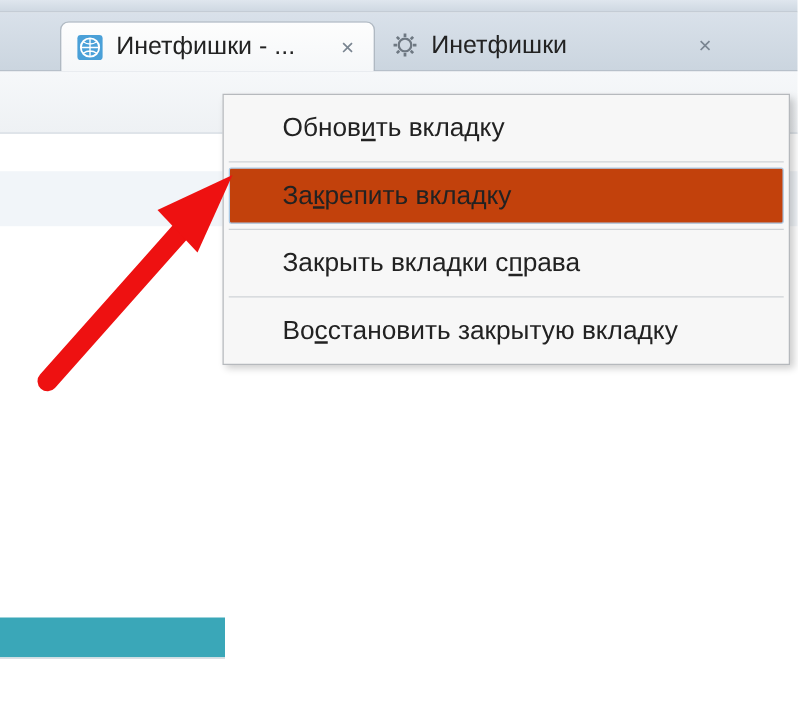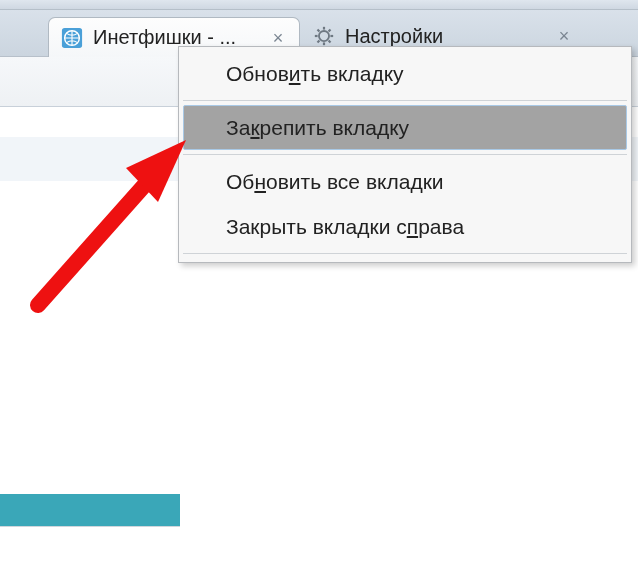--- a/index.html
+++ b/index.html
@@ -117,42 +117,42 @@
     left: 0;
     width: 180px;
     height: 38px;
     background: #ffffff;
     border-top: 1px solid #d0d6dc;
   }
 
   
   .context-menu {
     position: absolute;
-    top: 46px;
+    top: 75px;
     left: 178px;
     width: 454px;
     background: #f7f7f7;
     border: 1px solid #b6b9bd;
     box-shadow: 3px 3px 6px rgba(0,0,0,0.2);
     z-index: 100;
     padding: 4px 2px;
   }
   .menu-item {
     height: 45px;
     display: flex;
     align-items: center;
     padding: 0 14px 0 42px;
     font-size: 21px;
     color: #222;
     cursor: pointer;
     border: 1px solid transparent;
     margin: 0 2px;
   }
   .menu-item.highlighted {
-    background: #a3a3a3;
+    background: #c2410c;
     border: 1px solid #a9c9e6;
     border-radius: 2px;
   }
   .menu-sep {
     height: 1px;
     background: #cfd3d7;
     margin: 4px 2px;
   }
   .mnemonic { text-decoration: underline; }
 
@@ -196,21 +196,21 @@
             <line x1="12" y1="19" x2="12" y2="22"></line>
             <line x1="2" y1="12" x2="5" y2="12"></line>
             <line x1="19" y1="12" x2="22" y2="12"></line>
             <line x1="4.9" y1="4.9" x2="7" y2="7"></line>
             <line x1="17" y1="17" x2="19.1" y2="19.1"></line>
             <line x1="4.9" y1="19.1" x2="7" y2="17"></line>
             <line x1="17" y1="7" x2="19.1" y2="4.9"></line>
           </g>
         </svg>
       </span>
-      <span class="tab-title">Настройки</span>
+      <span class="tab-title">Инетфишки</span>
       <span class="tab-close">×</span>
     </div>
 
   </div>
 
   <div class="addressbar"></div>
 
   <div class="content-area">
     <div class="content-stripe"></div>
     <div class="bottom-band"></div>
@@ -221,25 +221,25 @@
 <div class="context-menu">
   <div class="menu-item">
     <span>Обнов<span class="mnemonic">и</span>ть вкладку</span>
   </div>
   <div class="menu-sep"></div>
   <div class="menu-item highlighted">
     <span>За<span class="mnemonic">к</span>репить вкладку</span>
   </div>
   <div class="menu-sep"></div>
   <div class="menu-item">
-    <span>Об<span class="mnemonic">н</span>овить все вкладки</span>
-  </div>
+    <span>Закрыть вкладки с<span class="mnemonic">п</span>рава</span>
+  </div>
+  <div class="menu-sep"></div>
   <div class="menu-item">
-    <span>Закрыть вкладки с<span class="mnemonic">п</span>рава</span>
-  </div>
-  <div class="menu-sep"></div>
+    <span>Во<span class="mnemonic">с</span>становить закрытую вкладку</span>
+  </div>
 </div>
 
 <svg class="arrow" viewBox="0 0 180 200">
   <defs></defs>
   <line x1="20" y1="185" x2="140" y2="50" stroke="#e11" stroke-width="16" stroke-linecap="round"></line>
   <polygon points="168,20 108,48 140,82" fill="#e11"></polygon>
 </svg>
 
 </body></html>

